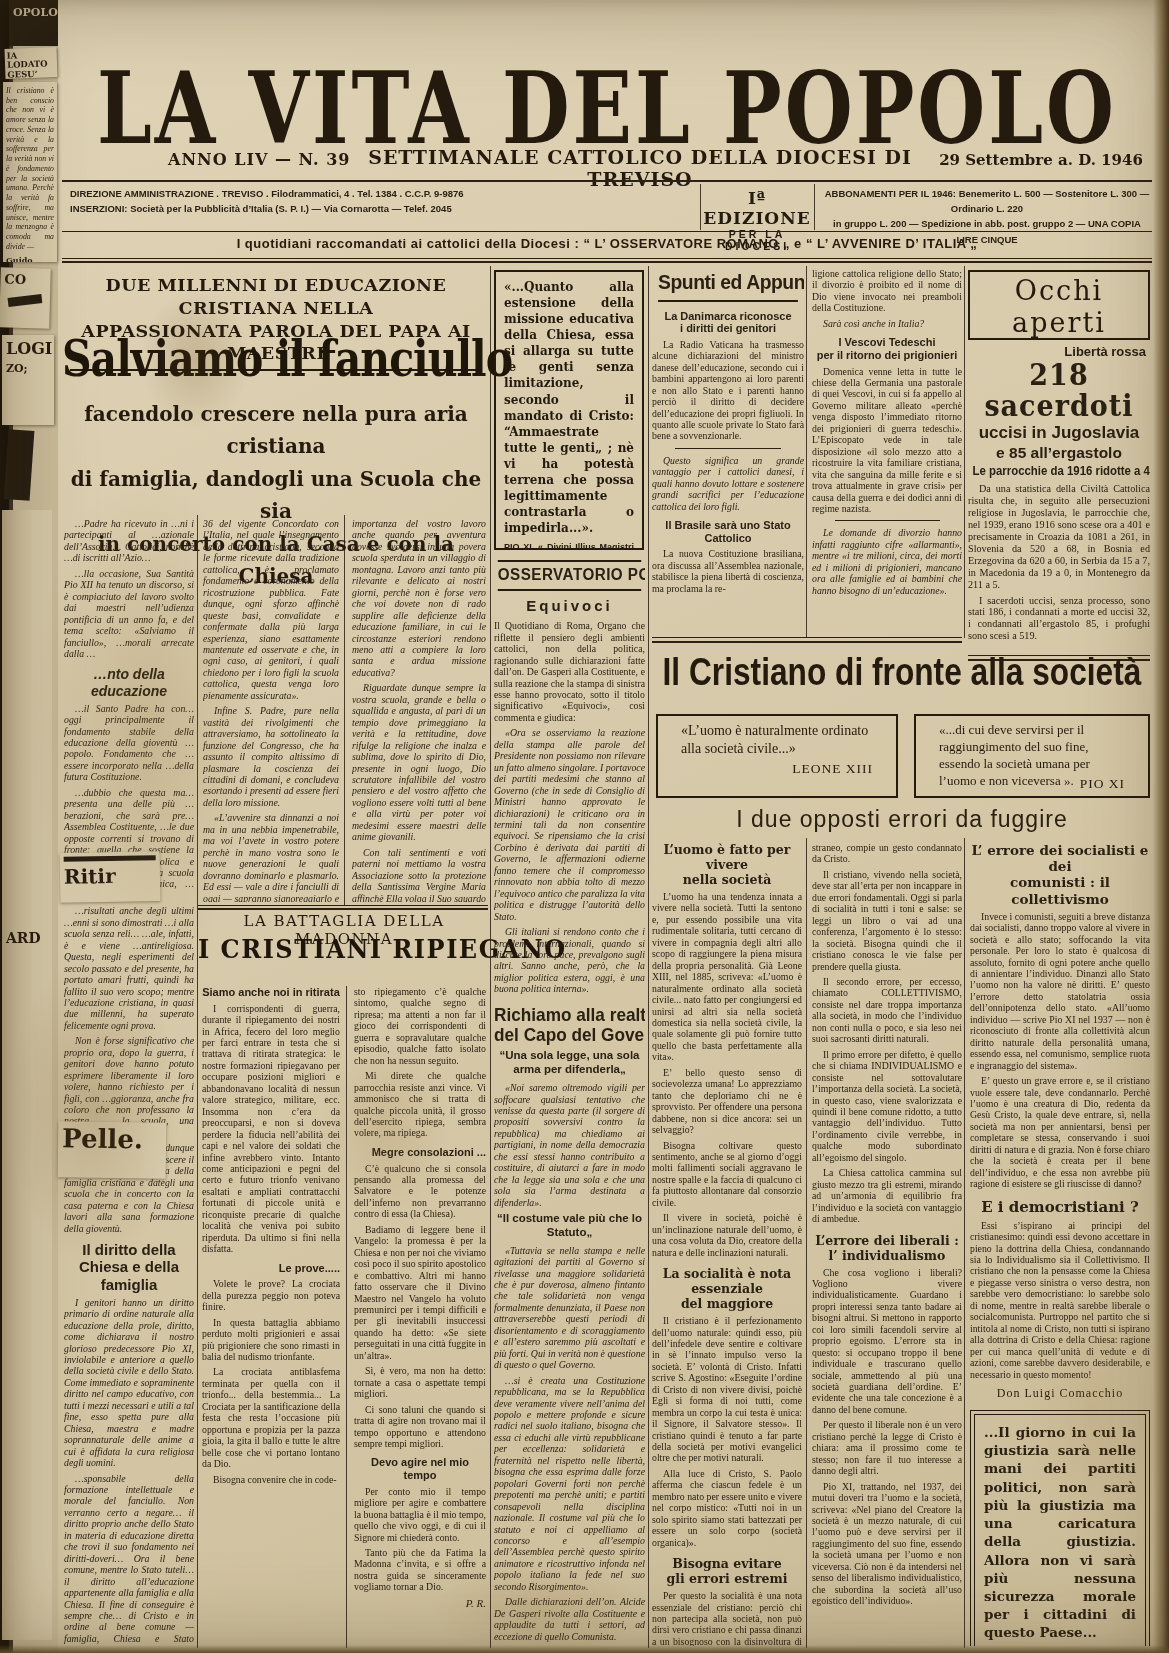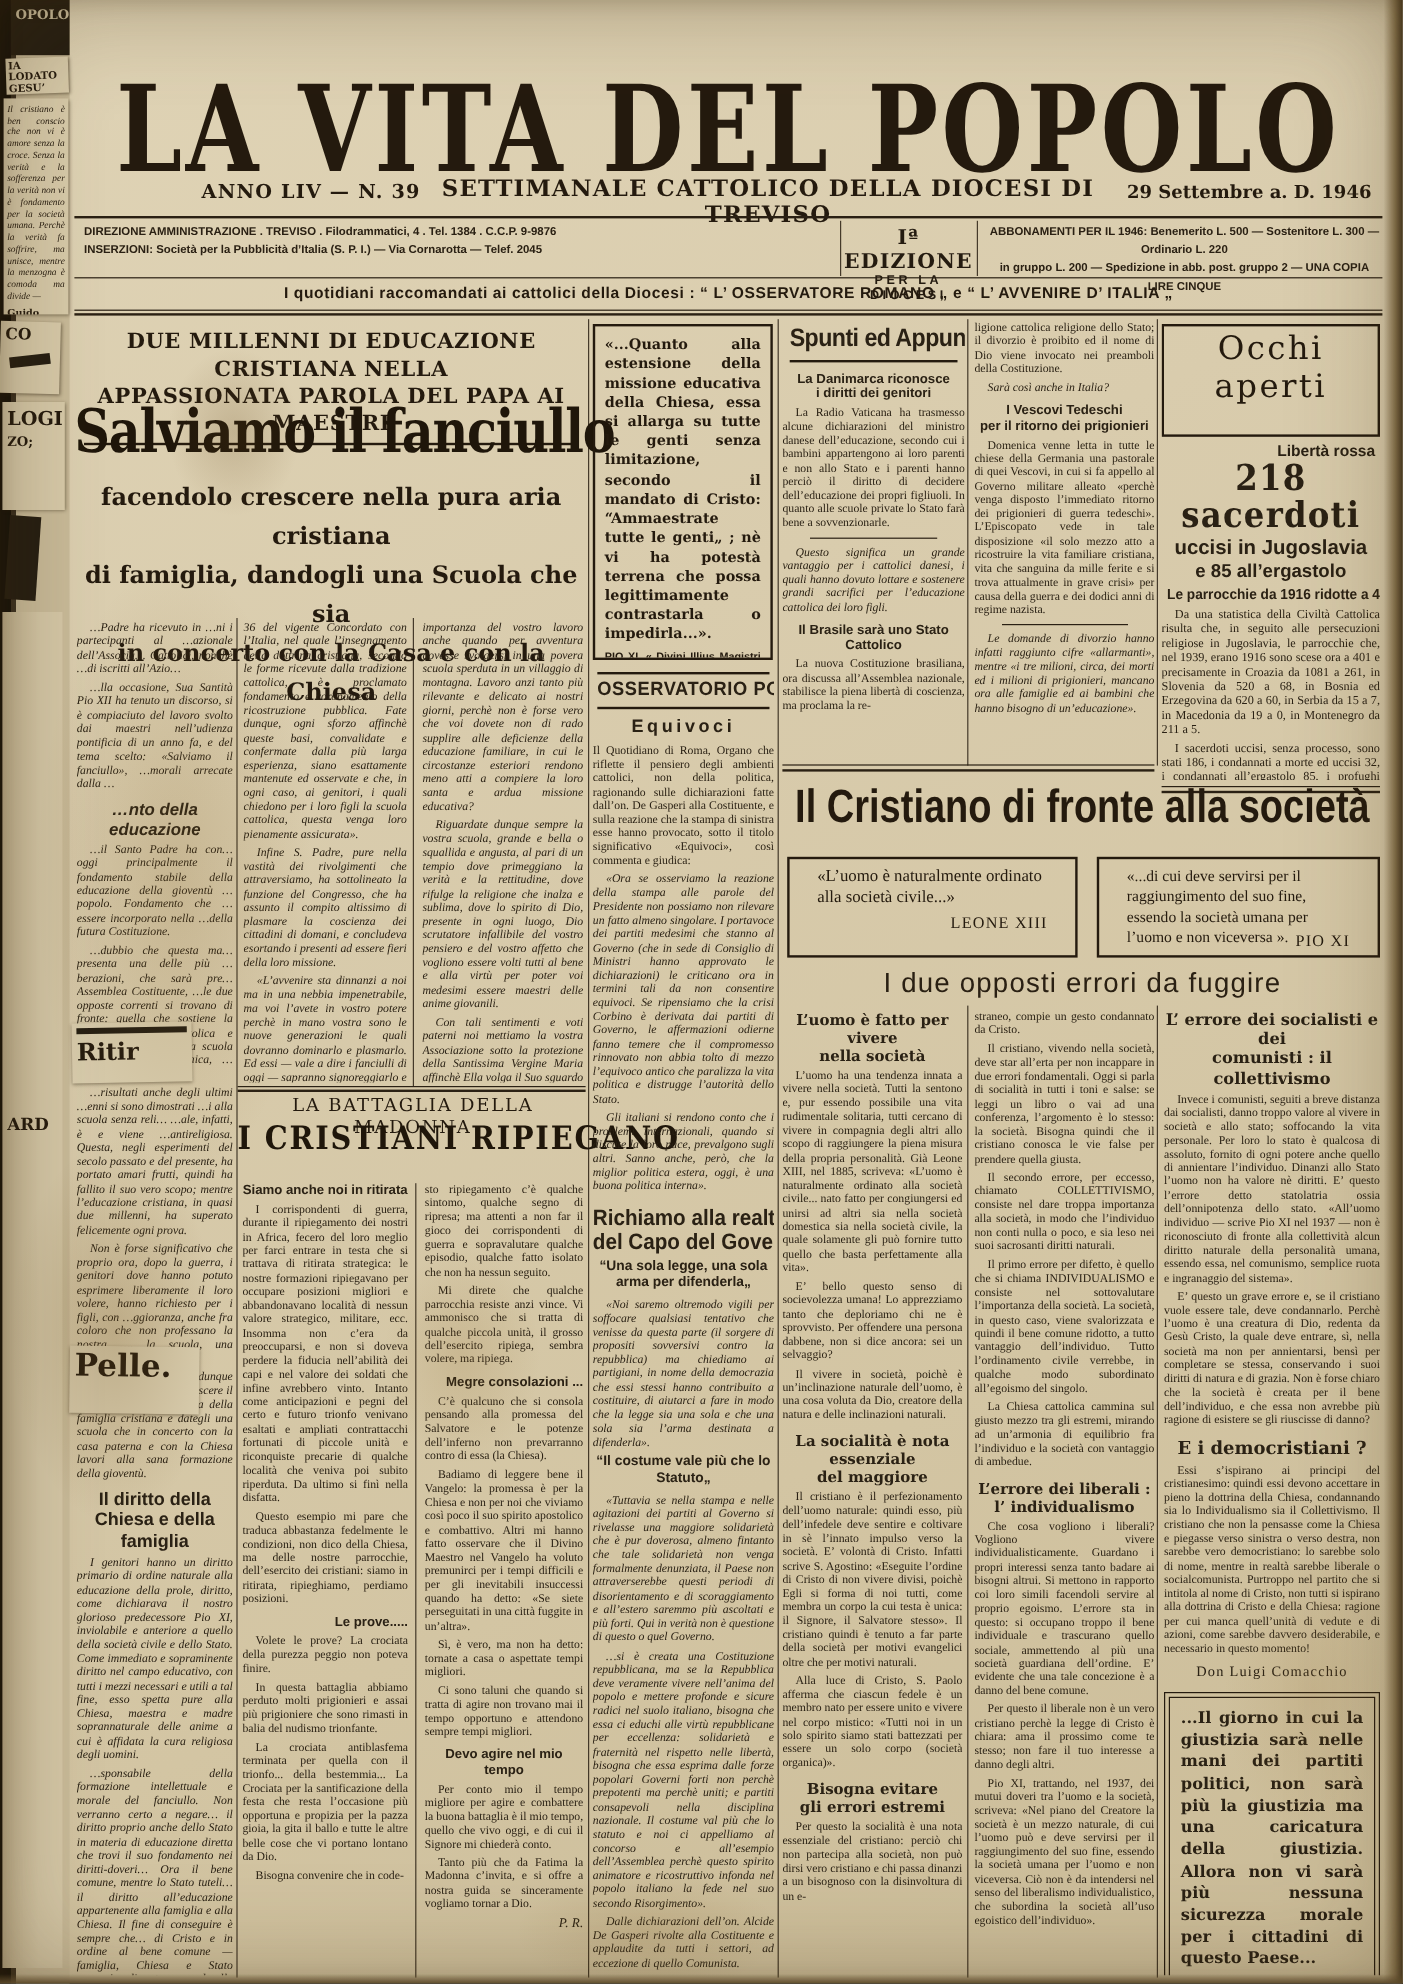--- a/index.html
+++ b/index.html
@@ -59,21 +59,21 @@
     letter-spacing:3px;text-align:center;margin:4px 0 6px;}
   .richiamo{font-family:"Liberation Sans",sans-serif;font-weight:bold;font-size:18.5px;
     line-height:1.1;margin:10px 0 4px;text-align:left;transform:scaleX(.93);transform-origin:left;white-space:nowrap;}
   .oss-sub{font-family:"Liberation Sans",sans-serif;font-weight:bold;font-size:11.5px;
     text-align:center;margin:4px 0 5px;line-height:1.2;}
   
   .spunti-head{font-family:"Liberation Sans",sans-serif;font-weight:bold;font-size:21px;
     text-align:center;border-bottom:2px solid #241a0e;padding:2px 0 5px;margin-bottom:8px;
     transform:scaleX(.92);transform-origin:center;white-space:nowrap;letter-spacing:-.5px;}
   .occhi-head{font-family:"DejaVu Serif",serif;font-size:27px;text-align:center;
-    border:2px solid #241a0e;padding:3px 4px 24px;letter-spacing:2px;margin-bottom:4px;color:#241a0e;}
+    border:2px solid #241a0e;padding:3px 4px 0;letter-spacing:2px;margin-bottom:4px;color:#241a0e;}
   .occhi-kick{font-family:"Liberation Sans",sans-serif;font-weight:bold;font-size:13px;
     text-align:right;margin:2px 4px 4px 0;}
   .occhi-h1{font-family:"DejaVu Serif",serif;font-weight:bold;font-size:27px;text-align:center;
     letter-spacing:1px;transform:scaleY(1.1);margin:0;line-height:1.05;}
   .occhi-h2{font-family:"Liberation Sans",sans-serif;font-weight:bold;font-size:17px;text-align:center;margin:3px 0 0;}
   .occhi-h3{font-family:"Liberation Sans",sans-serif;font-weight:bold;font-size:15.5px;text-align:center;margin:1px 0 2px;}
   .occhi-h4{font-family:"Liberation Sans",sans-serif;font-weight:bold;font-size:12px;text-align:center;
     margin:0 0 5px;transform:scaleX(.95);white-space:nowrap;}
   
   .crist-headline{position:absolute;left:652px;top:650px;width:500px;text-align:center;
@@ -229,21 +229,20 @@
 
   <div class="hrule" style="left:198px;top:905px;width:290px;height:1px;"></div>
   <div class="hrule" style="left:198px;top:908px;width:290px;height:2px;"></div>
 
   <div class="batt-kicker">LA BATTAGLIA DELLA MADONNA</div>
   <div class="batt-headline">I CRISTIANI RIPIEGANO</div>
 
   <div class="col" style="left:202px;top:986px;width:138px;height:660px;">
     <div class="sub-sans" style="margin-top:0;">Siamo anche noi in ritirata</div>
     <p>I corrispondenti di guerra, durante il ripiegamento dei nostri in Africa, fecero del loro meglio per farci entrare in testa che si trattava di ritirata strategica: le nostre formazioni ripiegavano per occupare posizioni migliori e abbandonavano località di nessun valore strategico, militare, ecc. Insomma non c’era da preoccuparsi, e non si doveva perdere la fiducia nell’abilità dei capi e nel valore dei soldati che infine avrebbero vinto. Intanto come anticipazioni e pegni del certo e futuro trionfo venivano esaltati e ampliati contrattacchi fortunati di piccole unità e riconquiste precarie di qualche località che veniva poi subito riperduta. Da ultimo si finì nella disfatta.</p>
-    <p>Questo esempio mi pare che traduca abbastanza fedelmente le condizioni, non dico della Chiesa, ma delle nostre parrocchie, dell’esercito dei cristiani: siamo in ritirata, ripieghiamo, perdiamo posizioni.</p>
     <div class="sub-sans sub-right">Le prove.....</div>
     <p>Volete le prove? La crociata della purezza peggio non poteva finire.</p>
     <p>In questa battaglia abbiamo perduto molti prigionieri e assai più prigioniere che sono rimasti in balia del nudismo trionfante.</p>
     <p>La crociata antiblasfema terminata per quella con il trionfo... della bestemmia... La Crociata per la santificazione della festa che resta l’occasione più opportuna e propizia per la pazza gioia, la gita il ballo e tutte le altre belle cose che vi portano lontano da Dio.</p>
     <p>Bisogna convenire che in code-</p>
   </div>
 
   <div class="col" style="left:354px;top:986px;width:132px;height:660px;">
     <p class="noind">sto ripiegamento c’è qualche sintomo, qualche segno di ripresa; ma attenti a non far il gioco dei corrispondenti di guerra e sopravalutare qualche episodio, qualche fatto isolato che non ha nessun seguito.</p>
     <p>Mi direte che qualche parrocchia resiste anzi vince. Vi ammonisco che si tratta di qualche piccola unità, il grosso dell’esercito ripiega, sembra volere, ma ripiega.</p>
@@ -339,20 +338,21 @@
 
   <div class="crist-sub">I due opposti errori da fuggire</div>
 
   <div class="col" style="left:652px;top:842px;width:150px;height:804px;">
     <div class="sub-serif" style="margin-top:0;">
       <div>L’uomo è fatto per vivere</div>
       <div>nella società</div>
     </div>
     <p>L’uomo ha una tendenza innata a vivere nella società. Tutti la sentono e, pur essendo possibile una vita rudimentale solitaria, tutti cercano di vivere in compagnia degli altri allo scopo di raggiungere la piena misura della propria personalità. Già Leone XIII, nel 1885, scriveva: «L’uomo è naturalmente ordinato alla società civile... nato fatto per congiungersi ed unirsi ad altri sia nella società domestica sia nella società civile, la quale solamente gli può fornire tutto quello che basta perfettamente alla vita».</p>
     <p>E’ bello questo senso di socievolezza umana! Lo apprezziamo tanto che deploriamo chi ne è sprovvisto. Per offendere una persona dabbene, non si dice ancora: sei un selvaggio?</p>
+    <p>Bisogna coltivare questo sentimento, anche se al giorno d’oggi molti fallimenti sociali aggravano le nostre spalle e la faccia di qualcuno ci fa piuttosto allontanare dal consorzio civile.</p>
     <p>Il vivere in società, poichè è un’inclinazione naturale dell’uomo, è una cosa voluta da Dio, creatore della natura e delle inclinazioni naturali.</p>
     <div class="sub-serif">
       <div>La socialità è nota essenziale</div>
       <div>del maggiore</div>
     </div>
     <p>Il cristiano è il perfezionamento dell’uomo naturale: quindi esso, più dell’infedele deve sentire e coltivare in sè l’innato impulso verso la società. E’ volontà di Cristo. Infatti scrive S. Agostino: «Eseguite l’ordine di Cristo di non vivere divisi, poichè Egli si forma di noi tutti, come membra un corpo la cui testa è unica: il Signore, il Salvatore stesso». Il cristiano quindi è tenuto a far parte della società per motivi evangelici oltre che per motivi naturali.</p>
     <p>Alla luce di Cristo, S. Paolo afferma che ciascun fedele è un membro nato per essere unito e vivere nel corpo mistico: «Tutti noi in un solo spirito siamo stati battezzati per essere un solo corpo (società organica)».</p>
     <div class="sub-serif">
       <div>Bisogna evitare</div>
       <div>gli errori estremi</div>

